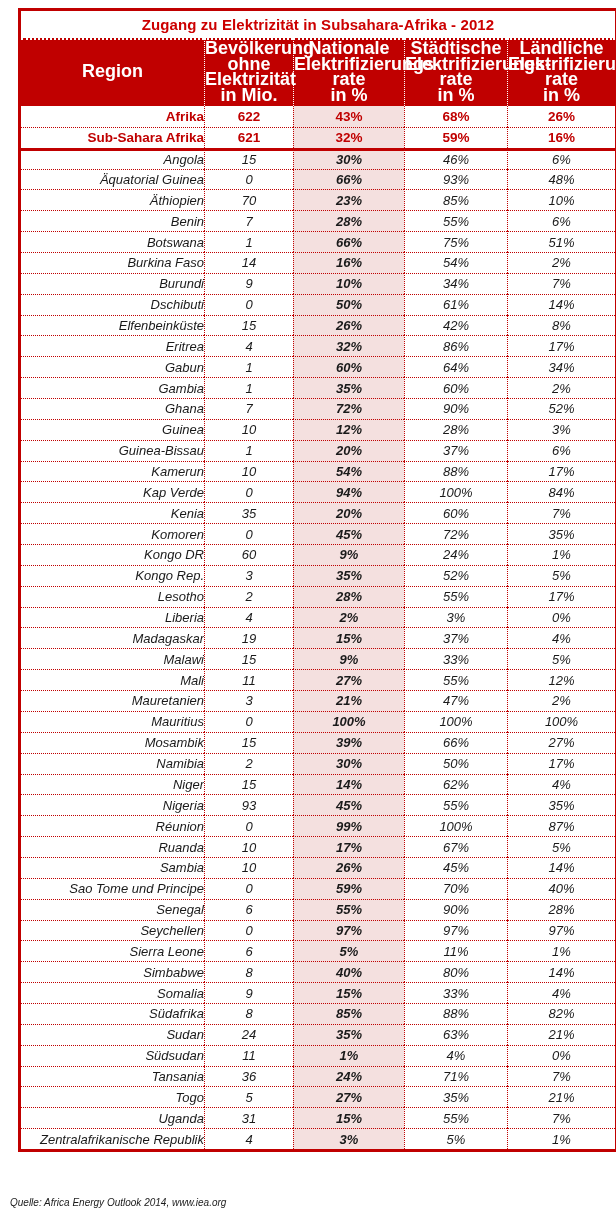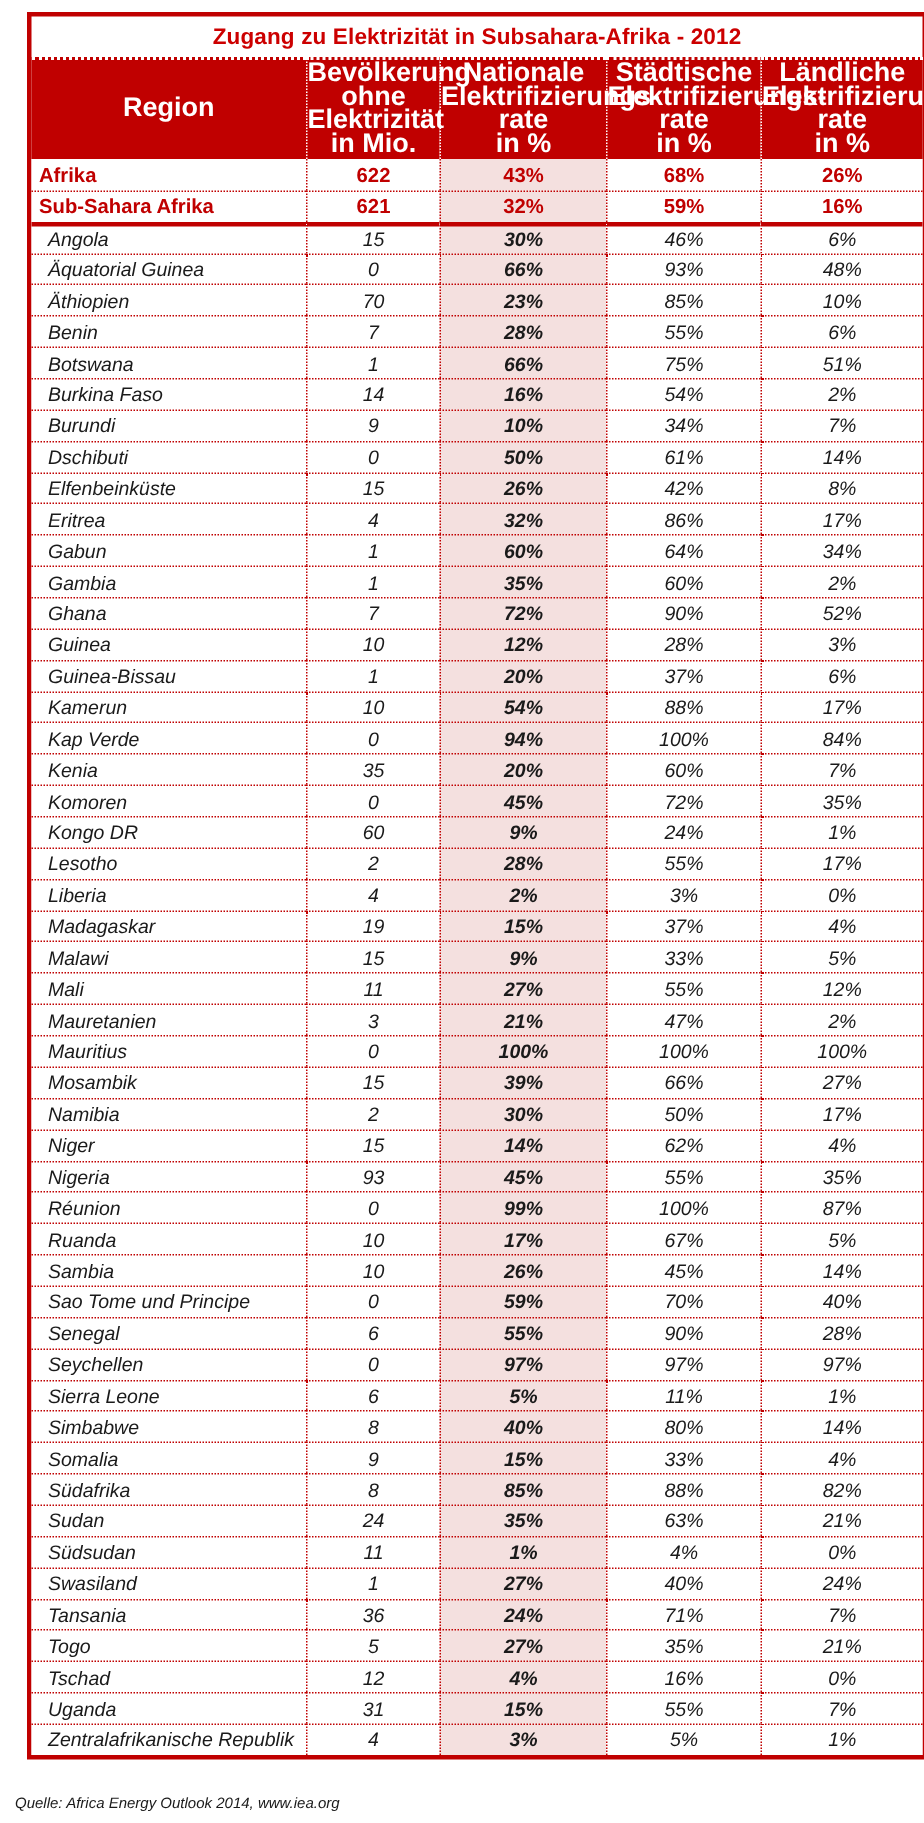--- a/index.html
+++ b/index.html
@@ -36,21 +36,21 @@
     white-space:pre-line;height:66px;padding:1px 0 3px 0;
     border-top:2px dotted #ffffff;box-sizing:border-box;
   }
   th + th{border-left:1px dotted #ffffff;}
   td{
     height:20.87px;box-sizing:border-box;padding:0;
     font-size:13px;font-style:italic;color:#1a1a1a;
     text-align:center;vertical-align:middle;background:#fff;
     overflow:hidden;white-space:nowrap;
   }
-  td.region{text-align:left;padding-left:11px;}
+  td.region{text-align:right;padding-left:11px;}
   td.vline{border-left:1px dotted var(--dark-red);}
   td.bt-dot{border-top:1px dotted var(--dark-red);}
   td.bt-solid{border-top:3px solid var(--dark-red);}
   td.pink{background:var(--pink);font-weight:bold;}
   tr.summary td{
     font-style:normal;font-weight:bold;color:var(--dark-red);font-size:13.5px;
   }
   tr.summary td.region{padding-left:5px;}
   .source-note{
     position:absolute;left:10px;top:1197px;
@@ -240,20 +240,27 @@
           <td class="vline bt-dot">35%</td>
         </tr>
         <tr class="country">
           <td class="region bt-dot">Kongo DR</td>
           <td class="vline bt-dot">60</td>
           <td class="vline bt-dot pink">9%</td>
           <td class="vline bt-dot">24%</td>
           <td class="vline bt-dot">1%</td>
         </tr>
         <tr class="country">
+          <td class="region bt-dot">Kongo Rep.</td>
+          <td class="vline bt-dot">3</td>
+          <td class="vline bt-dot pink">35%</td>
+          <td class="vline bt-dot">52%</td>
+          <td class="vline bt-dot">5%</td>
+        </tr>
+        <tr class="country">
           <td class="region bt-dot">Lesotho</td>
           <td class="vline bt-dot">2</td>
           <td class="vline bt-dot pink">28%</td>
           <td class="vline bt-dot">55%</td>
           <td class="vline bt-dot">17%</td>
         </tr>
         <tr class="country">
           <td class="region bt-dot">Liberia</td>
           <td class="vline bt-dot">4</td>
           <td class="vline bt-dot pink">2%</td>
@@ -401,46 +408,32 @@
           <td class="vline bt-dot">21%</td>
         </tr>
         <tr class="country">
           <td class="region bt-dot">Südsudan</td>
           <td class="vline bt-dot">11</td>
           <td class="vline bt-dot pink">1%</td>
           <td class="vline bt-dot">4%</td>
           <td class="vline bt-dot">0%</td>
         </tr>
         <tr class="country">
-          <td class="region bt-dot">Swasiland</td>
-          <td class="vline bt-dot">1</td>
-          <td class="vline bt-dot pink">27%</td>
-          <td class="vline bt-dot">40%</td>
-          <td class="vline bt-dot">24%</td>
-        </tr>
-        <tr class="country">
           <td class="region bt-dot">Tansania</td>
           <td class="vline bt-dot">36</td>
           <td class="vline bt-dot pink">24%</td>
           <td class="vline bt-dot">71%</td>
           <td class="vline bt-dot">7%</td>
         </tr>
         <tr class="country">
           <td class="region bt-dot">Togo</td>
           <td class="vline bt-dot">5</td>
           <td class="vline bt-dot pink">27%</td>
           <td class="vline bt-dot">35%</td>
           <td class="vline bt-dot">21%</td>
-        </tr>
-        <tr class="country">
-          <td class="region bt-dot">Tschad</td>
-          <td class="vline bt-dot">12</td>
-          <td class="vline bt-dot pink">4%</td>
-          <td class="vline bt-dot">16%</td>
-          <td class="vline bt-dot">0%</td>
         </tr>
         <tr class="country">
           <td class="region bt-dot">Uganda</td>
           <td class="vline bt-dot">31</td>
           <td class="vline bt-dot pink">15%</td>
           <td class="vline bt-dot">55%</td>
           <td class="vline bt-dot">7%</td>
         </tr>
         <tr class="country">
           <td class="region bt-dot">Zentralafrikanische Republik</td>

